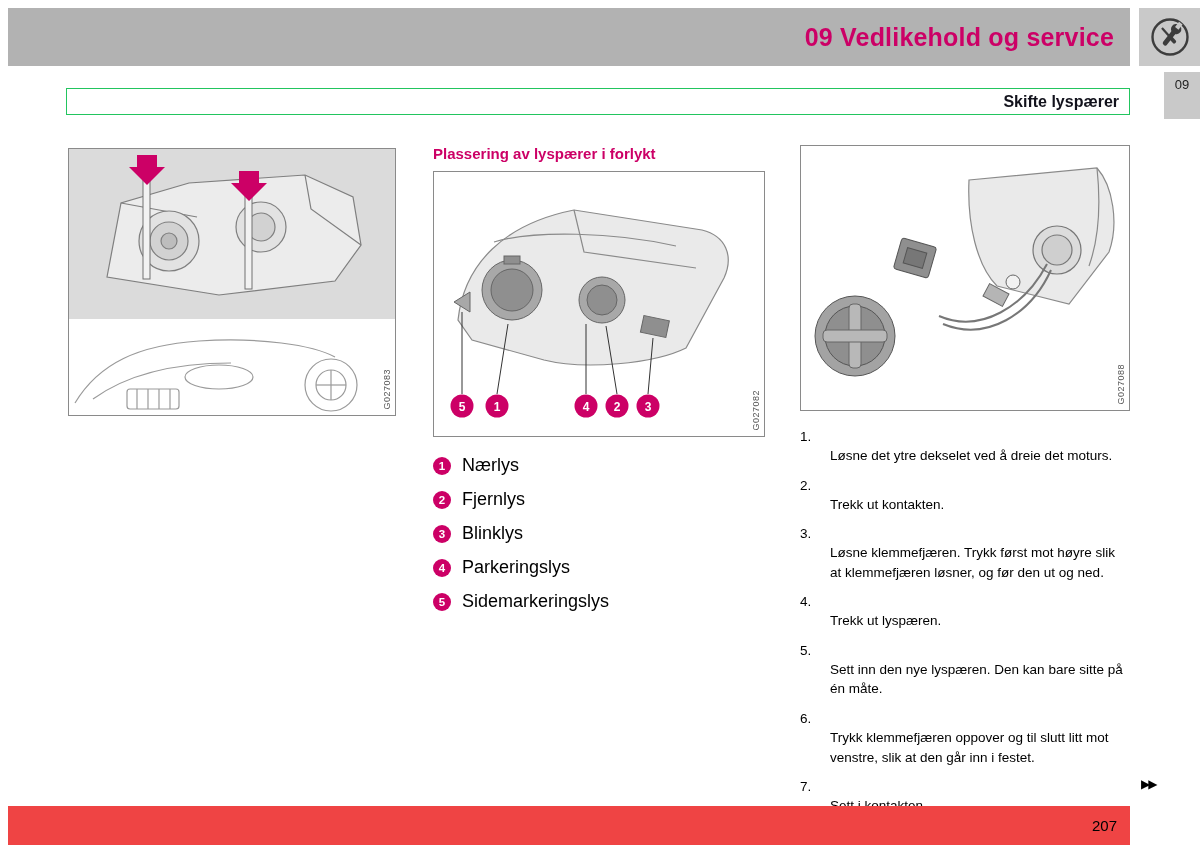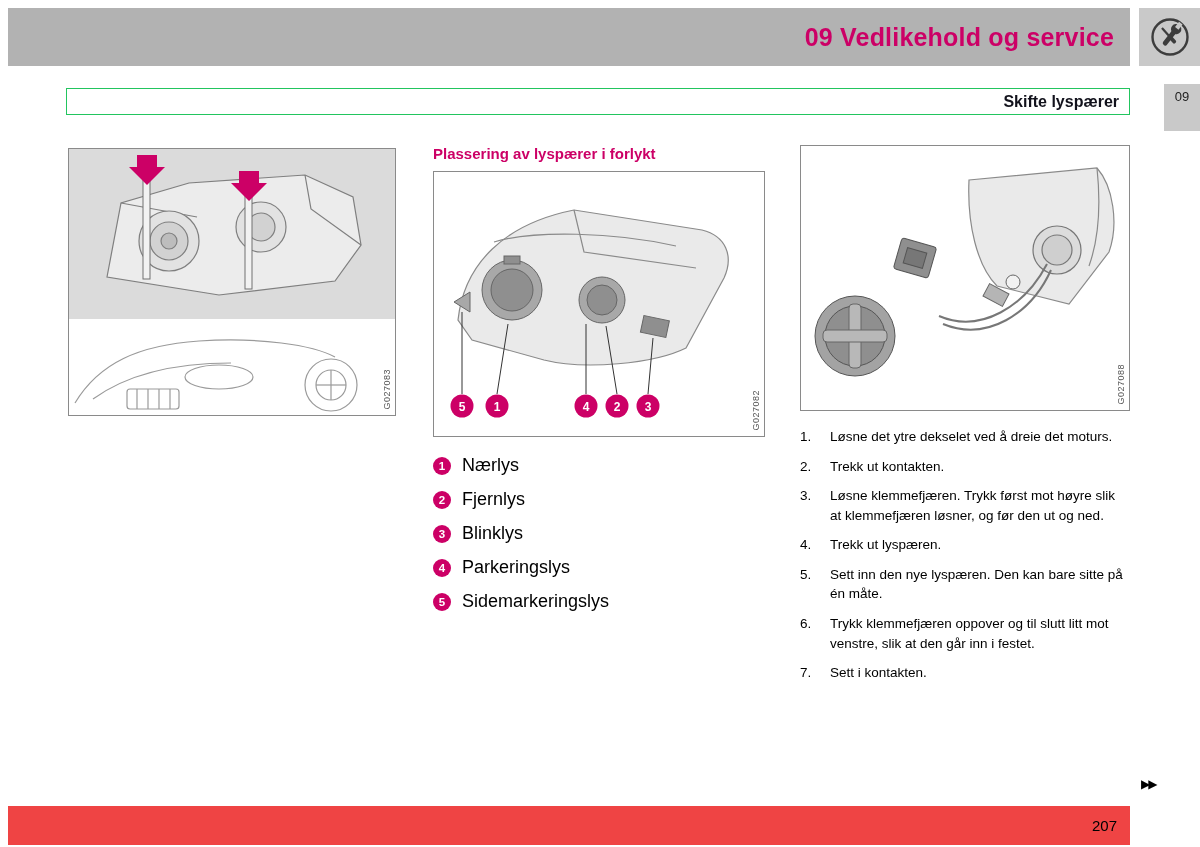--- a/index.html
+++ b/index.html
@@ -22,21 +22,21 @@
     background:#C9C9C9; display:flex; align-items:center; justify-content:center;
   }
 
   
   .section-box {
     position:absolute; left:66px; top:88px; width:1064px; height:27px;
     border:1px solid #22c55e; display:flex; align-items:center; justify-content:flex-end;
     padding-right:10px; font-size:16px; font-weight:bold; color:#12121c;
   }
   .chapter-tab {
-    position:absolute; left:1164px; top:84px; width:36px; height:47px;
+    position:absolute; left:1164px; top:72px; width:36px; height:47px;
     background:#C9C9C9; text-align:center; padding-top:5px; font-size:13px; color:#222;
   }
 
   
   .col { position:absolute; }
   .col-left  { left:68px;  top:148px; width:328px; }
   .col-mid   { left:433px; top:145px; width:332px; }
   .col-right { left:800px; top:145px; width:330px; }
 
   .col-heading { margin:0 0 9px 0; color:#CC0066; font-size:15px; font-weight:bold; }
@@ -60,21 +60,21 @@
     width:18px; height:18px; border-radius:50%; background:#CC0066; color:#fff;
     font-size:11.5px; font-weight:bold; display:flex; align-items:center; justify-content:center;
     margin-right:11px; flex:none;
   }
   .legend-label { font-size:18px; }
 
   
   .steps { list-style:none; margin:16px 0 0 0; padding:0; }
   .steps li { display:flex; margin-bottom:10px; font-size:13.5px; line-height:1.45; }
   .step-num { width:30px; flex:none; }
-  .step-text { flex:1; }
+  .step-text { flex:1;margin-top:19px; }
 
   
   .continue {
     position:absolute; left:1141px; top:777px; font-size:12px; color:#000; letter-spacing:-2px;
   }
   .footer-bar {
     position:absolute; left:8px; top:806px; width:1122px; height:39px;
     background:#ef4444; display:flex; align-items:center; justify-content:flex-end;
     padding-right:13px; font-size:15px; color:#000;
   }

